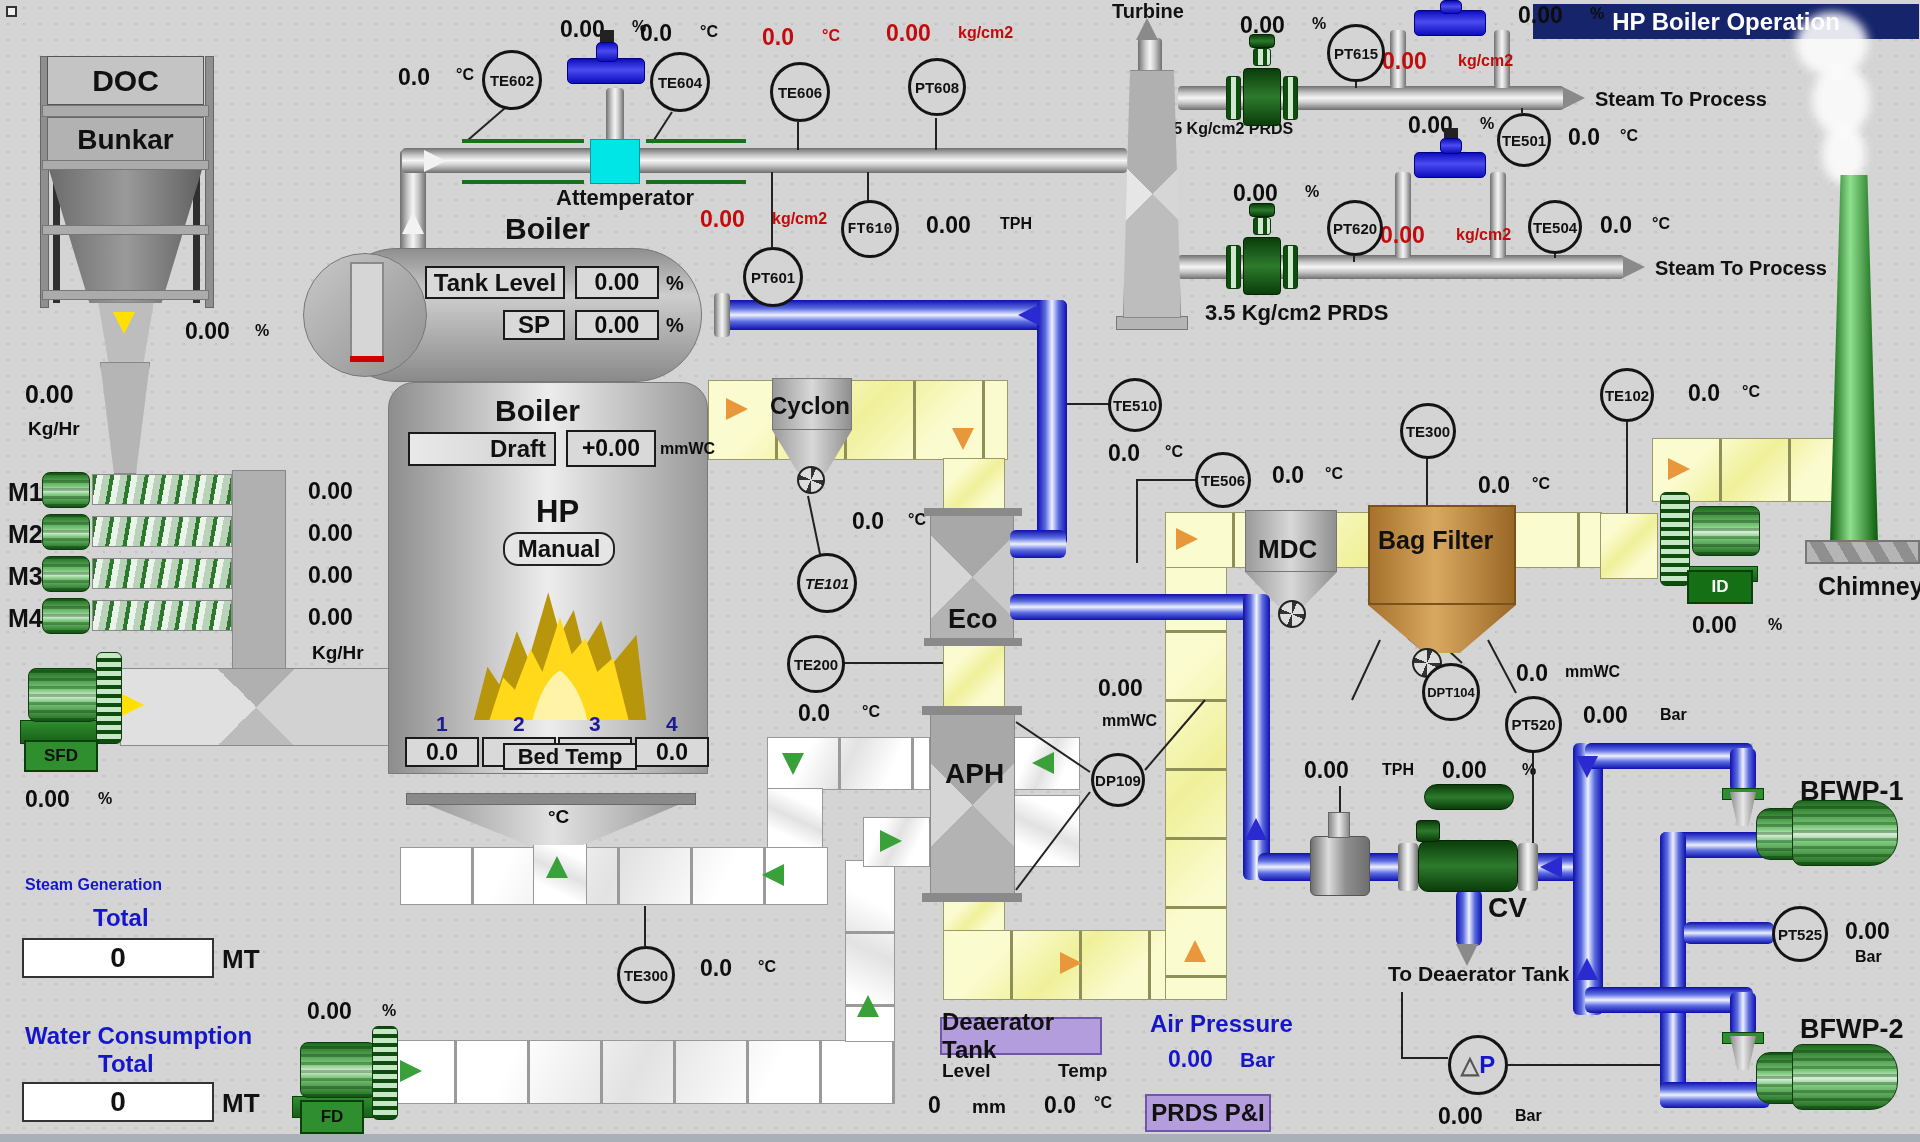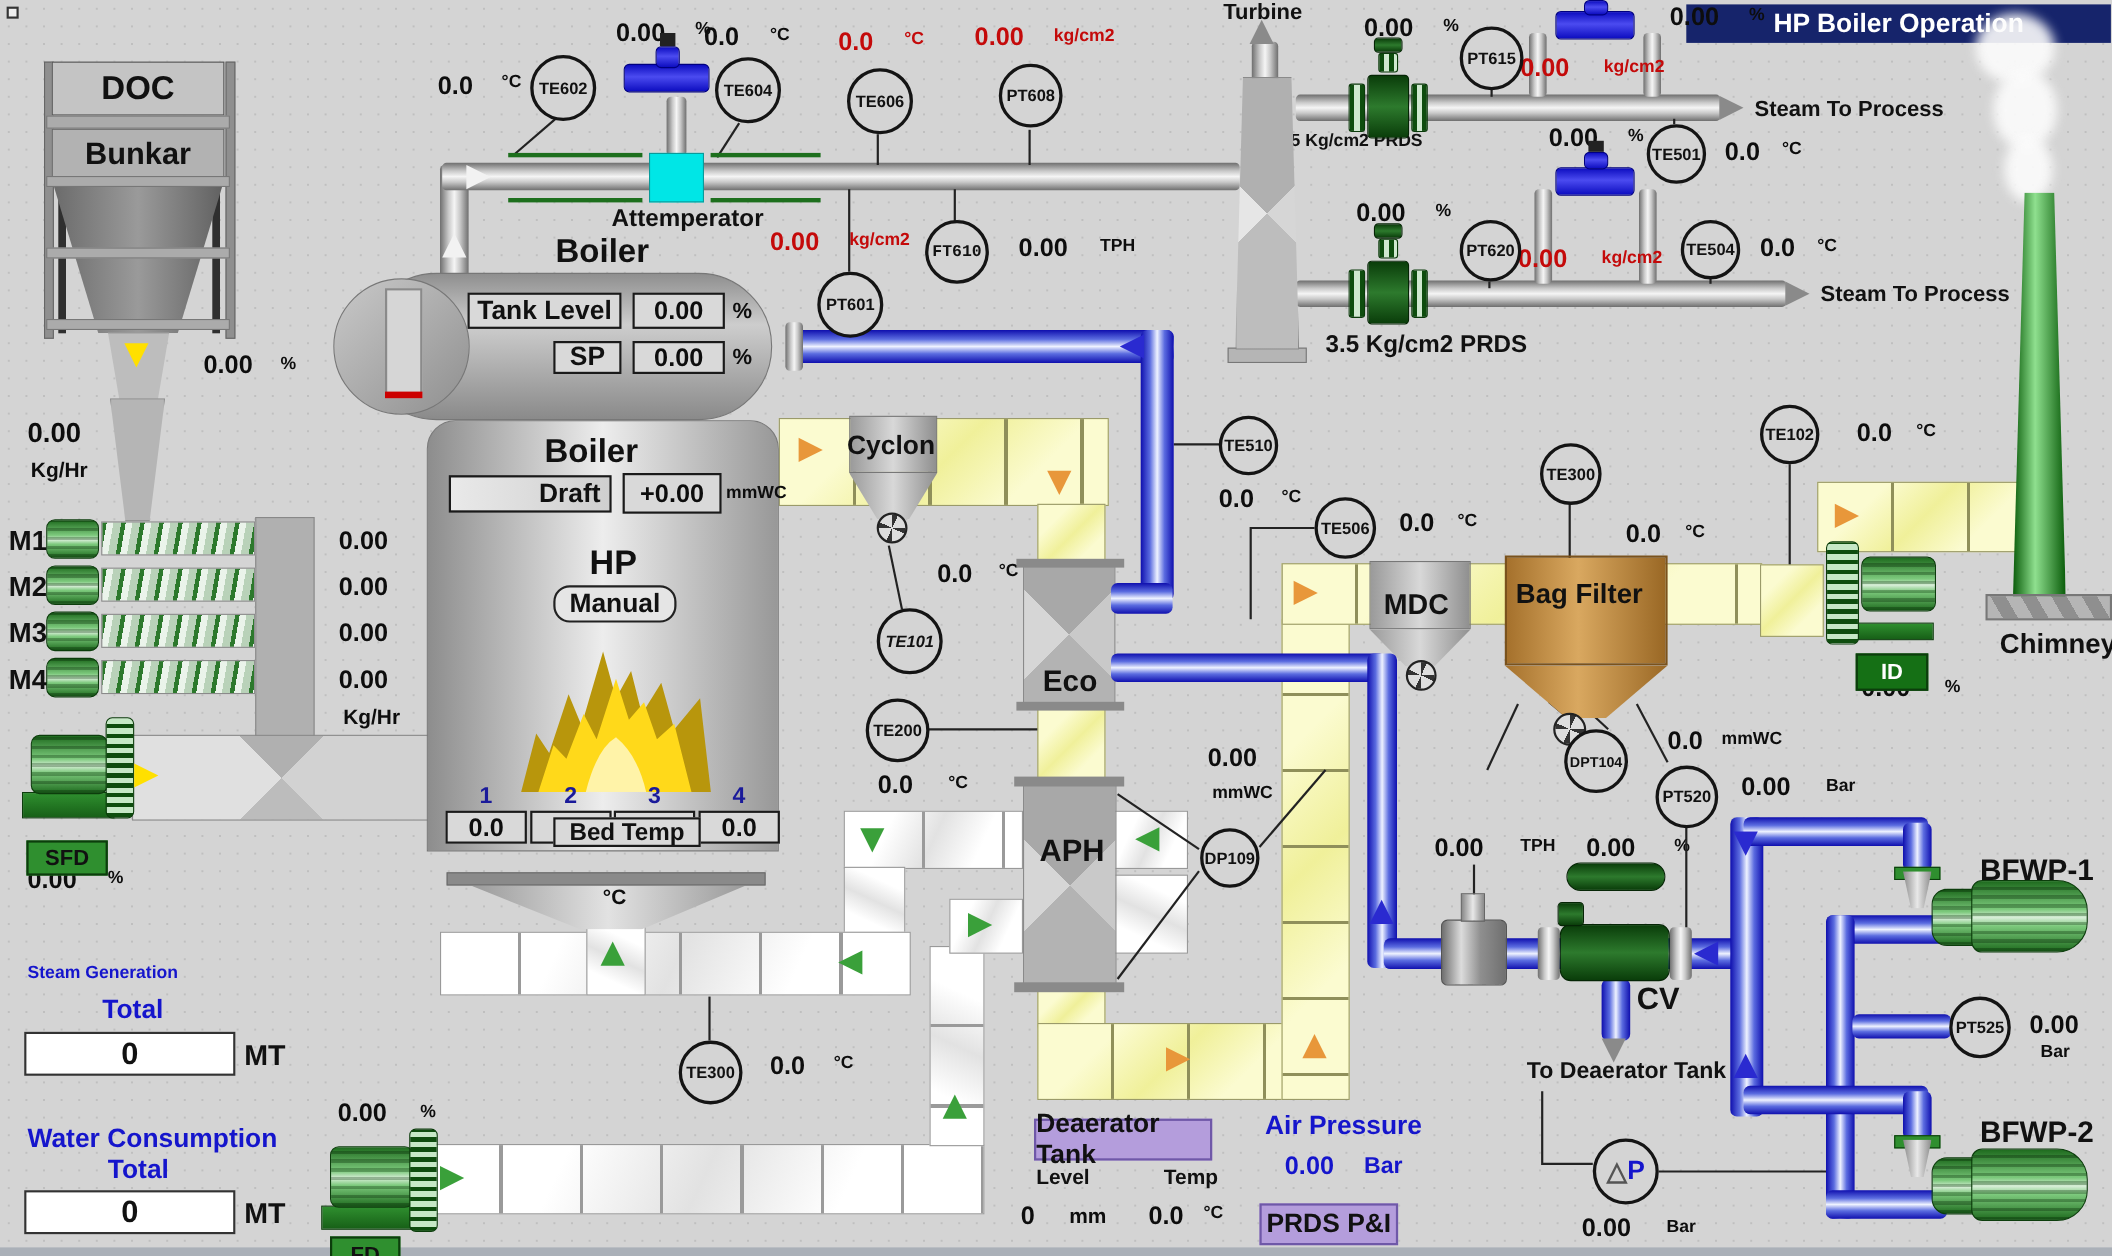--- a/index.html
+++ b/index.html
@@ -40,21 +40,21 @@
   .ar-d{border-left:11px solid transparent;border-right:11px solid transparent;border-top:22px solid #3aa03a;}
   .or.ar-r{border-left-color:#e8973a;} .or.ar-d{border-top-color:#e8973a;} .or.ar-u{border-bottom-color:#e8973a;}
   .yl.ar-r{border-left-color:#ffe000;} .yl.ar-d{border-top-color:#ffe000;}
   .gy.ar-r{border-left-color:#8a8a8a;} .gy.ar-d{border-top-color:#8a8a8a;} .gy.ar-u{border-bottom-color:#8a8a8a;}
   .bl.ar-l{border-right-color:#2a2ad0;} .bl.ar-u{border-bottom-color:#2a2ad0;} .bl.ar-d{border-top-color:#2a2ad0;}
   .wh.ar-r{border-left-color:#f2f2f2;} .wh.ar-u{border-bottom-color:#f2f2f2;}
   
   .motor{background:linear-gradient(180deg,#1e6b1e 0%,#7cc97c 40%,#d8eed8 52%,#7cc97c 64%,#1e6b1e 100%),repeating-linear-gradient(0deg,rgba(0,50,0,.3) 0 3px,transparent 3px 8px);background-blend-mode:multiply;border:1px solid #0c3d0c;border-radius:8px;z-index:15;}
   .gear{background:repeating-linear-gradient(0deg,#0e4d0e 0 4px,#c6e8c6 4px 9px);border:1px solid #0c3d0c;border-radius:6px;z-index:16;}
   .mbase{background:linear-gradient(180deg,#2f8f2f,#176017);border:1px solid #0c3d0c;z-index:14;}
-  .mlabel{background:#2f8f2f;border:2px solid #0c3d0c;display:flex;align-items:center;justify-content:center;font-weight:bold;font-size:20px;z-index:17;margin-top:24px;}
+  .mlabel{background:#2f8f2f;border:2px solid #0c3d0c;display:flex;align-items:center;justify-content:center;font-weight:bold;font-size:17px;z-index:17;}
   .screw{background:#dcdcdc repeating-linear-gradient(100deg,rgba(25,110,25,.9) 0 4px,rgba(235,245,235,.95) 4px 10px,rgba(150,200,150,.5) 10px 17px);border:1px solid #8a8a8a;z-index:10;}
   .vgreen-body{background:linear-gradient(180deg,#0a3d0a,#2d7a2d 50%,#0a3d0a);border:1px solid #052505;border-radius:4px;z-index:22;}
   .vflange{background:repeating-linear-gradient(90deg,#0e4d0e 0 4px,#cfe8cf 4px 9px);border:1px solid #0a3a0a;border-radius:3px;z-index:22;}
   .bvalve{background:linear-gradient(180deg,#0d0dc0,#4b4bf0 45%,#0d0dc0);border:1px solid #000080;border-radius:5px;z-index:22;}
   .purplebtn{background:#b49ddc;border:2px solid #6f58a8;display:flex;align-items:center;justify-content:center;font-weight:bold;font-size:24px;color:#111;z-index:25;}
   .hopper-g{background:linear-gradient(90deg,#9a9a9a,#d8d8d8 50%,#8f8f8f);border:1px solid #777;z-index:8;}
   .wheel{border:2px solid #222;border-radius:50%;background:conic-gradient(#333 0 25deg,#ddd 25deg 90deg,#333 90deg 115deg,#ddd 115deg 180deg,#333 180deg 205deg,#ddd 205deg 270deg,#333 270deg 295deg,#ddd 295deg 360deg);z-index:9;}
   .smoke{background:rgba(252,252,252,.9);border-radius:50%;filter:blur(5px);z-index:3;}
   svg.lines{position:absolute;left:0;top:0;z-index:6;pointer-events:none;}
   .tag-sm{font-size:13px;}

